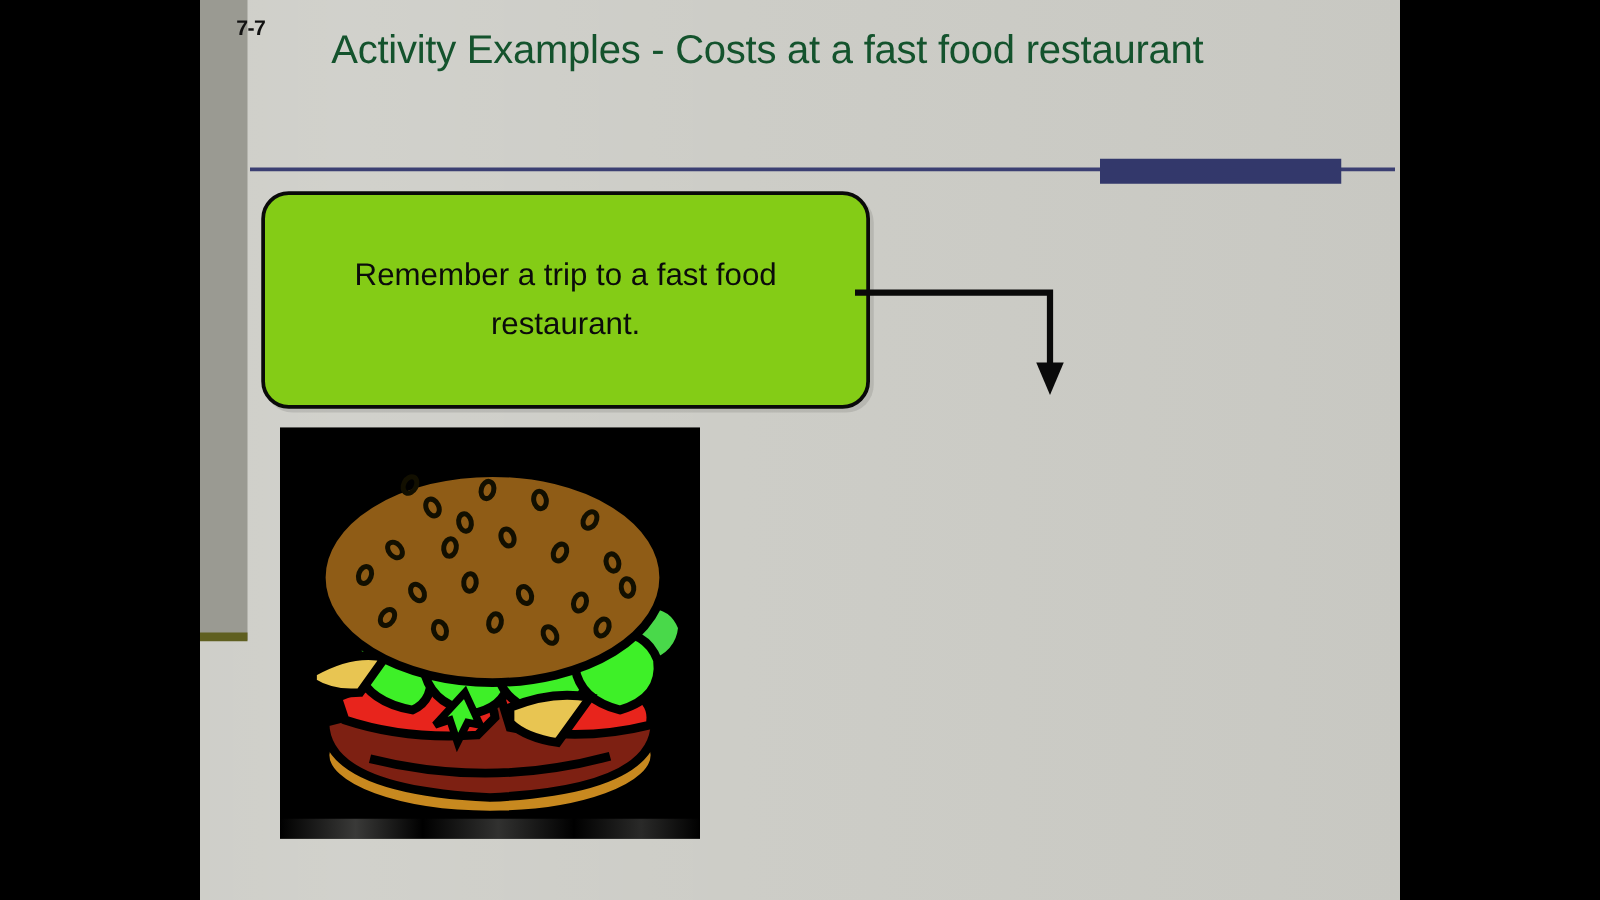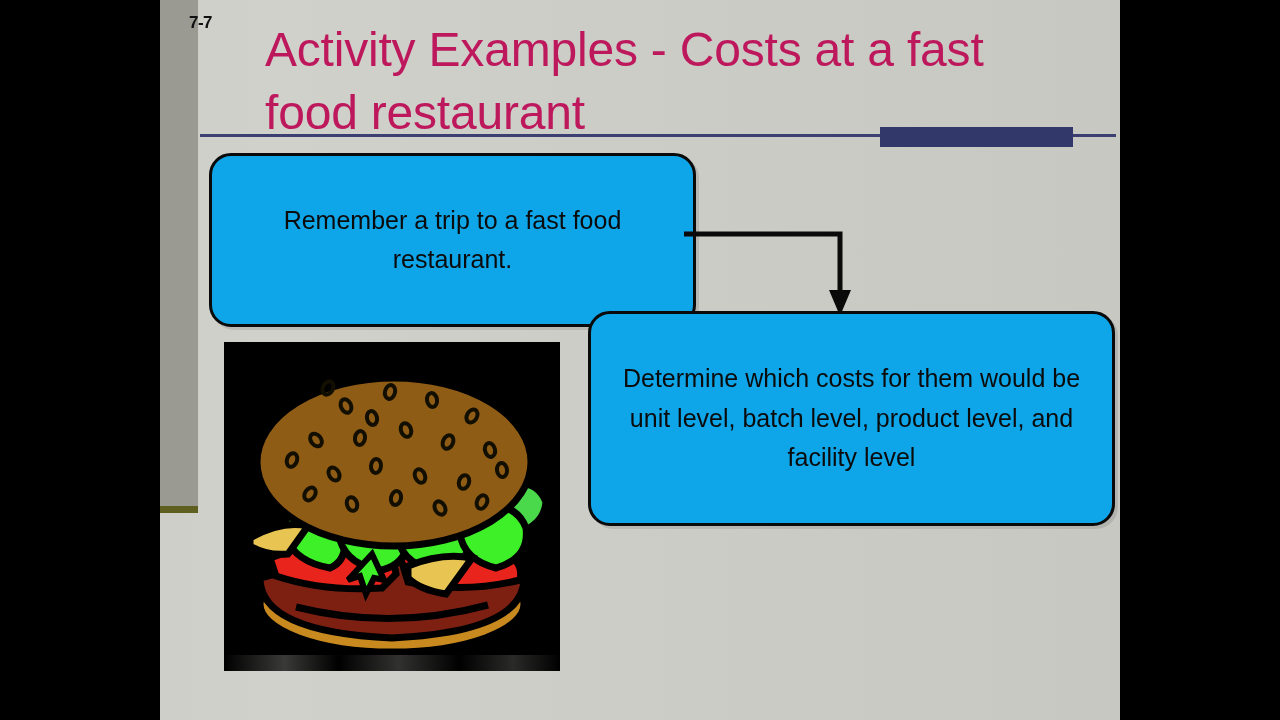--- a/index.html
+++ b/index.html
@@ -70,23 +70,23 @@
     color: #111111;
     letter-spacing: -0.5px;
   }
 
   
   #title {
     position: absolute;
     left: 105px;
     top: 18px;
     width: 810px;
-    font-size: 48px;
+    font-size: 32px;
     line-height: 1.32;
-    color: #be185d;
+    color: #14532d;
     font-weight: normal;
     letter-spacing: -0.2px;
   }
 
   
   #title-rule {
     position: absolute;
     left: 40px;
     top: 134px;
     width: 916px;
@@ -98,21 +98,21 @@
     left: 720px;
     top: 127px;
     width: 193px;
     height: 20px;
     background: #33386b;
   }
 
   
   .callout {
     position: absolute;
-    background: #0ea5e9;
+    background: #84cc16;
     border: 3px solid #0a0a0a;
     border-radius: 22px;
     box-sizing: border-box;
     display: flex;
     align-items: center;
     justify-content: center;
     text-align: center;
     color: #0b0b0b;
     font-size: 25px;
     line-height: 1.58;
@@ -196,23 +196,20 @@
 
     <div class="callout" id="callout-1">
       <span>Remember a trip to a fast food restaurant.</span>
     </div>
 
     <svg id="connector" viewBox="0 0 210 95">
       <path d="M4 6 L160 6 L160 66" stroke="#0a0a0a" stroke-width="5" fill="none" stroke-linecap="butt" stroke-linejoin="miter"></path>
       <polygon points="160,88 149,62 171,62" fill="#0a0a0a"></polygon>
     </svg>
 
-    <div class="callout" id="callout-2">
-      <span>Determine which costs for them would be unit level, batch level, product level, and facility level</span>
-    </div>
 
     <div id="burger-frame">
       <svg width="336" height="329" viewBox="0 0 336 329">
         <rect x="0" y="0" width="336" height="329" fill="#000000"></rect>
 
         <ellipse cx="168" cy="262" rx="132" ry="48" fill="#c8891f" stroke="#000000" stroke-width="7"></ellipse>
 
         <path d="M36 236 Q168 200 300 236 Q300 290 168 296 Q36 290 36 236 Z" fill="#7d2012" stroke="#000000" stroke-width="7"></path>
 
         <path d="M72 265 Q168 289 264 263" fill="none" stroke="#000000" stroke-width="7"></path>

